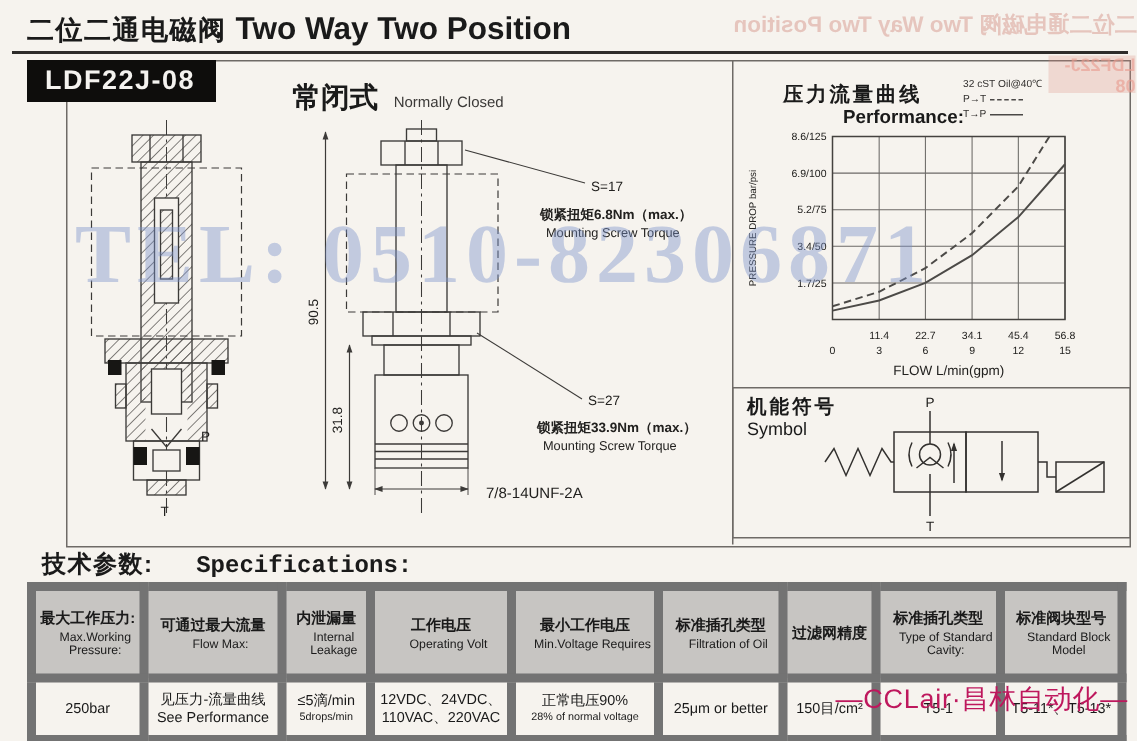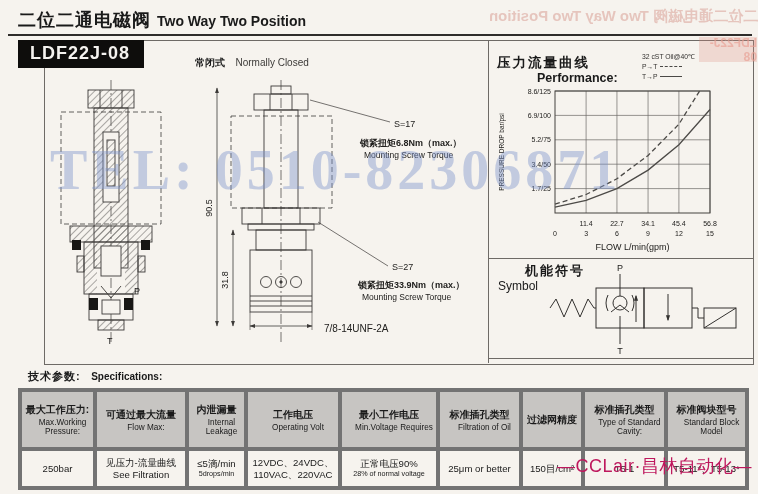--- a/index.html
+++ b/index.html
@@ -1,51 +1,51 @@
 <!DOCTYPE html>
 <html><head>
 <meta charset="utf-8">
 <style>
   html,body{margin:0;padding:0;background:#e8e6e2;}
   #page{position:relative;width:758px;height:494px;background:#f6f3ee;overflow:hidden;
         font-family:"Liberation Sans",sans-serif;color:#1a1a1a;}
   .abs{position:absolute;}
   
   #page-title{left:18px;top:8px;font-weight:bold;font-size:18px;letter-spacing:1px;}
-  #page-title .en{font-size:14px;letter-spacing:0;}
+  #page-title .en{font-size:21px;letter-spacing:0;}
   #title-rule{left:8px;top:34px;width:744px;height:0;border-top:2px solid #2e2c2a;}
   
   #model-tag{left:18px;top:40px;background:#0e0d0c;color:#f4f2ef;font-weight:bold;
              font-size:18px;padding:3px 14px 4px 12px;letter-spacing:1px;z-index:3;}
   
   #main-box{left:44px;top:40px;width:708px;height:323px;border:1px solid #6e6a66;z-index:1;}
   #col-divider{left:488px;top:40px;width:0;height:323px;border-left:1px solid #6e6a66;z-index:2;}
   
   #variant{left:195px;top:52px;z-index:2;}
-  #variant .zh{font-weight:bold;font-size:10px;margin-top:45px;}
+  #variant .zh{font-weight:bold;font-size:19px;margin-top:45px;}
   #variant .en{font-size:10px;color:#3c3a38;margin-left:6px;}
   
-  #perf-head{left:497px;top:55px;z-index:2;line-height:1.15;}
+  #perf-head{left:522px;top:55px;z-index:2;line-height:1.15;}
   #perf-head .zh{font-weight:bold;font-size:13.5px;letter-spacing:2px;}
   #perf-head .en{font-weight:bold;font-size:12.5px;margin-left:40px;}
   #legend{left:642px;top:52px;z-index:2;font-size:6.8px;color:#33312f;line-height:1.45;}
   .leg-row{display:flex;align-items:center;gap:3px;}
   .leg-line{display:inline-block;width:22px;border-top:1px solid #4a4846;height:0;}
   .leg-line.dashed{border-top-style:dashed;}
   
   #symbol-box{left:488px;top:258px;width:264px;height:99px;border:1px solid #6e6a66;z-index:2;background:transparent;}
   #symbol-head{left:498px;top:263px;z-index:3;line-height:1.2;}
-  #symbol-head .zh{font-weight:bold;font-size:13px;letter-spacing:2px;margin-left:27px;}
+  #symbol-head .zh{font-weight:bold;font-size:13px;letter-spacing:2px;}
   #symbol-head .en{font-weight:normal;font-size:12px;}
   
   #spec-head{left:28px;top:366px;}
-  #spec-head .zh{font-weight:bold;font-size:11px;letter-spacing:1px;}
-  #spec-head .en{font-weight:bold;font-size:10px;margin-left:6px;}
+  #spec-head .zh{font-weight:bold;font-size:16px;letter-spacing:1px;}
+  #spec-head .en{font-weight:bold;font-size:16px;margin-left:24px;font-family:Liberation Mono, monospace;}
   #spec-table{position:absolute;left:18px;top:388px;width:727px;border-collapse:collapse;table-layout:fixed;z-index:2;}
-  #spec-table th,#spec-table td{border:4px solid #737373;vertical-align:middle;text-align:center;padding:1px 1px;}
+  #spec-table th,#spec-table td{border:6px solid #737373;vertical-align:middle;text-align:center;padding:1px 1px;}
   #spec-table th{background:#c7c5c2;height:53px;font-weight:bold;}
   #spec-table td{height:33px;background:#f6f3ee;}
   .th-zh{font-size:10px;font-weight:bold;}
   .th-en{font-size:8.2px;font-weight:normal;margin-top:1px;margin-left:10px;}
   .td-line{font-size:9.6px;line-height:1.25;}
   .td-small{font-size:7.2px;line-height:1.2;}
   
   #footer-brand{right:6px;top:454px;font-size:18px;color:#be185d;z-index:6;letter-spacing:0.5px;}
   
   .wm{font-family:"Liberation Serif",serif;font-weight:bold;font-size:56px;letter-spacing:4px;
@@ -298,21 +298,21 @@
           </th>
         </tr>
       </thead>
     <tbody>
         <tr id="spec-value-row">
           <td>
             <div class="td-line">250bar</div>
           </td>
           <td>
             <div class="td-line">见压力-流量曲线</div>
-            <div class="td-line">See Filtration</div>
+            <div class="td-line">See Performance</div>
           </td>
           <td>
             <div class="td-line">≤5滴/min</div>
             <div class="td-small">5drops/min</div>
           </td>
           <td>
             <div class="td-line">12VDC、24VDC、</div>
             <div class="td-line">110VAC、220VAC</div>
           </td>
           <td>

